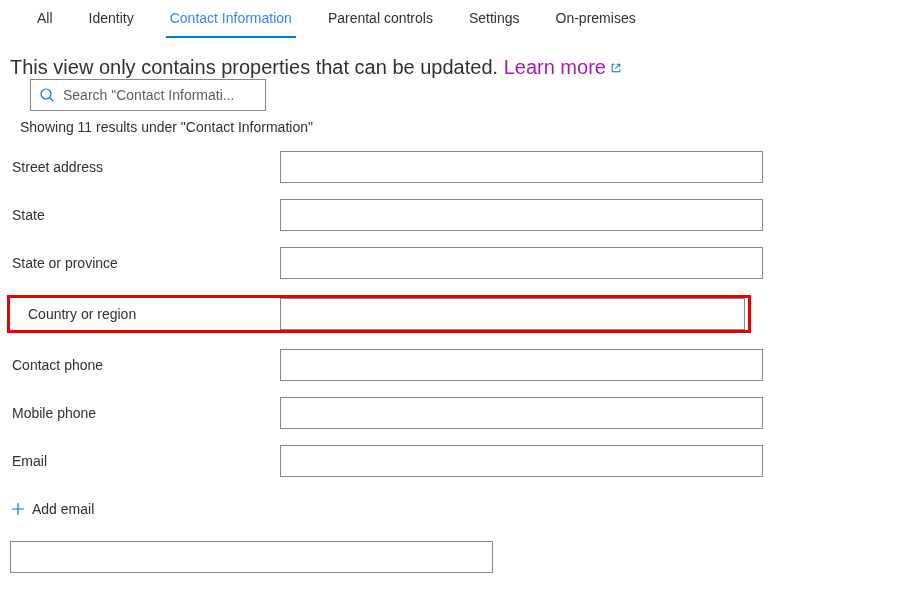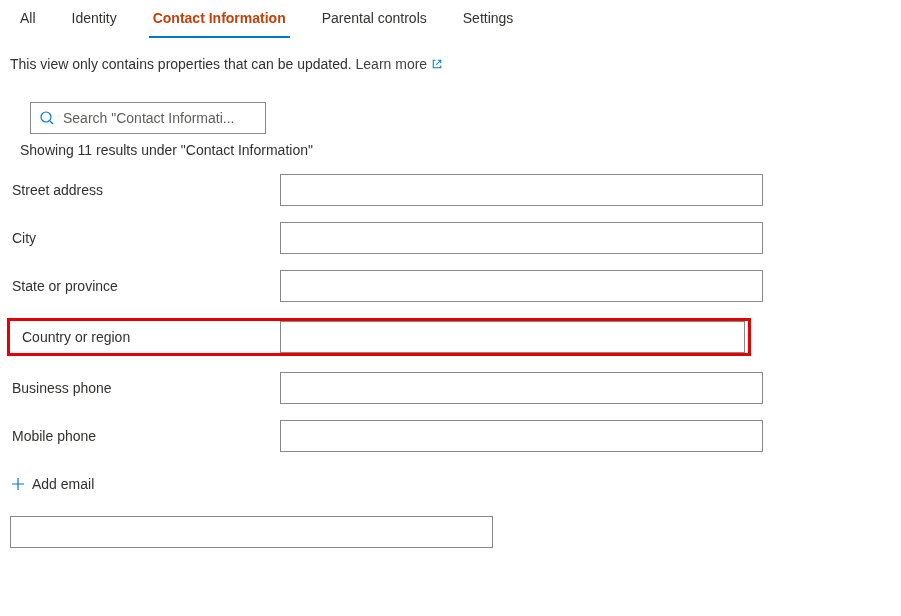--- a/index.html
+++ b/index.html
@@ -8,53 +8,53 @@
       font-size: 14px;
       color: #323130;
       background: #ffffff;
       width: 901px;
       height: 616px;
       overflow: hidden;
     }
     .tabs {
       display: flex;
       gap: 0;
-      padding-left: 2px;
+      padding-left: 19px;
       border-bottom: none;
     }
     .tab {
       padding: 10px 18px 12px;
       cursor: pointer;
       color: #323130;
       position: relative;
       font-size: 14px;
     }
     .tab.active {
-      font-weight: 700;
-      color: #c2410c;
+      font-weight: 400;
+      color: #3b82f6;
     }
     .tab.active::after {
       content: '';
       position: absolute;
       left: 14px;
       right: 14px;
       bottom: 0;
       height: 2px;
       background: #0078d4;
     }
     .content {
       padding: 18px 10px 0 10px;
     }
     .info-text {
-      font-size: 14px;
-      color: #323130;
-      margin-bottom: 30px;
+      font-size: 20px;
+      color: #323130;
+      margin-bottom: 0;
     }
     .learn-more {
-      color: #404040;
+      color: #a21caf;
       cursor: pointer;
       display: inline-flex;
       align-items: center;
       gap: 4px;
       justify-content: flex-end;
     }
     .learn-more svg { width: 12px; height: 12px; }
     .search-wrap {
       padding-left: 20px;
       margin-bottom: 8px;
@@ -100,21 +100,21 @@
       margin-right: 140px;
       padding-right: 3px;
     }
     .form-label {
       width: 270px;
       padding-left: 2px;
       font-size: 14px;
       color: #323130;
       flex-shrink: 0;
     }
-    .form-row.highlight .form-label { width: 270px; padding-left: 12px; }
+    .form-row.highlight .form-label { width: 270px; padding-left: 18px; }
     .form-input {
       width: 483px;
       height: 32px;
       border: 1px solid #8a8886;
       font-family: inherit;
       font-size: 14px;
       padding: 0 8px;
       outline: none;
     }
     .form-row.highlight .form-input { width: 483px; }
@@ -130,20 +130,21 @@
   </style>
 </head>
 <body>
 
 <div class="tabs" id="tabs">
     <div class="tab">All</div>
     <div class="tab">Identity</div>
     <div class="tab active">Contact Information</div>
     <div class="tab">Parental controls</div>
     <div class="tab">Settings</div>
+    <div class="tab">On-premises</div>
   </div>
 
 <div class="content">
   <div class="info-text">
     <span>This view only contains properties that can be updated.</span>
     <span class="learn-more">
       <span>Learn more</span>
       <svg viewBox="0 0 16 16" fill="none" stroke="#0078d4" stroke-width="1.4">
         <path d="M6 3H3v10h10v-3"></path>
           <path d="M9 3h4v4"></path>
@@ -163,37 +164,41 @@
   </div>
 
   <div class="results-text">Showing 11 results under "Contact Information"</div>
 
   <div class="form-rows" id="form">
       <div class="form-row">
         <div class="form-label">Street address</div>
         <input type="text" class="form-input" style="">
       </div>
       <div class="form-row">
-        <div class="form-label">City</div>
+        <div class="form-label">State</div>
         <input type="text" class="form-input" style="">
       </div>
       <div class="form-row">
         <div class="form-label">State or province</div>
         <input type="text" class="form-input" style="">
       </div>
       <div class="form-row highlight">
         <div class="form-label">Country or region</div>
         <input type="text" class="form-input" style="">
       </div>
       <div class="form-row">
-        <div class="form-label">Business phone</div>
+        <div class="form-label">Contact phone</div>
         <input type="text" class="form-input" style="">
       </div>
       <div class="form-row">
         <div class="form-label">Mobile phone</div>
+        <input type="text" class="form-input" style="">
+      </div>
+      <div class="form-row">
+        <div class="form-label">Email</div>
         <input type="text" class="form-input" style="">
       </div>
       <div class="form-row">
         <div class="add-email">
           <svg viewBox="0 0 16 16" stroke="#0078d4" stroke-width="1.2">
             <path d="M8 2v12M2 8h12"></path>
           </svg>
           <span>Add email</span>
         </div>
       </div>

